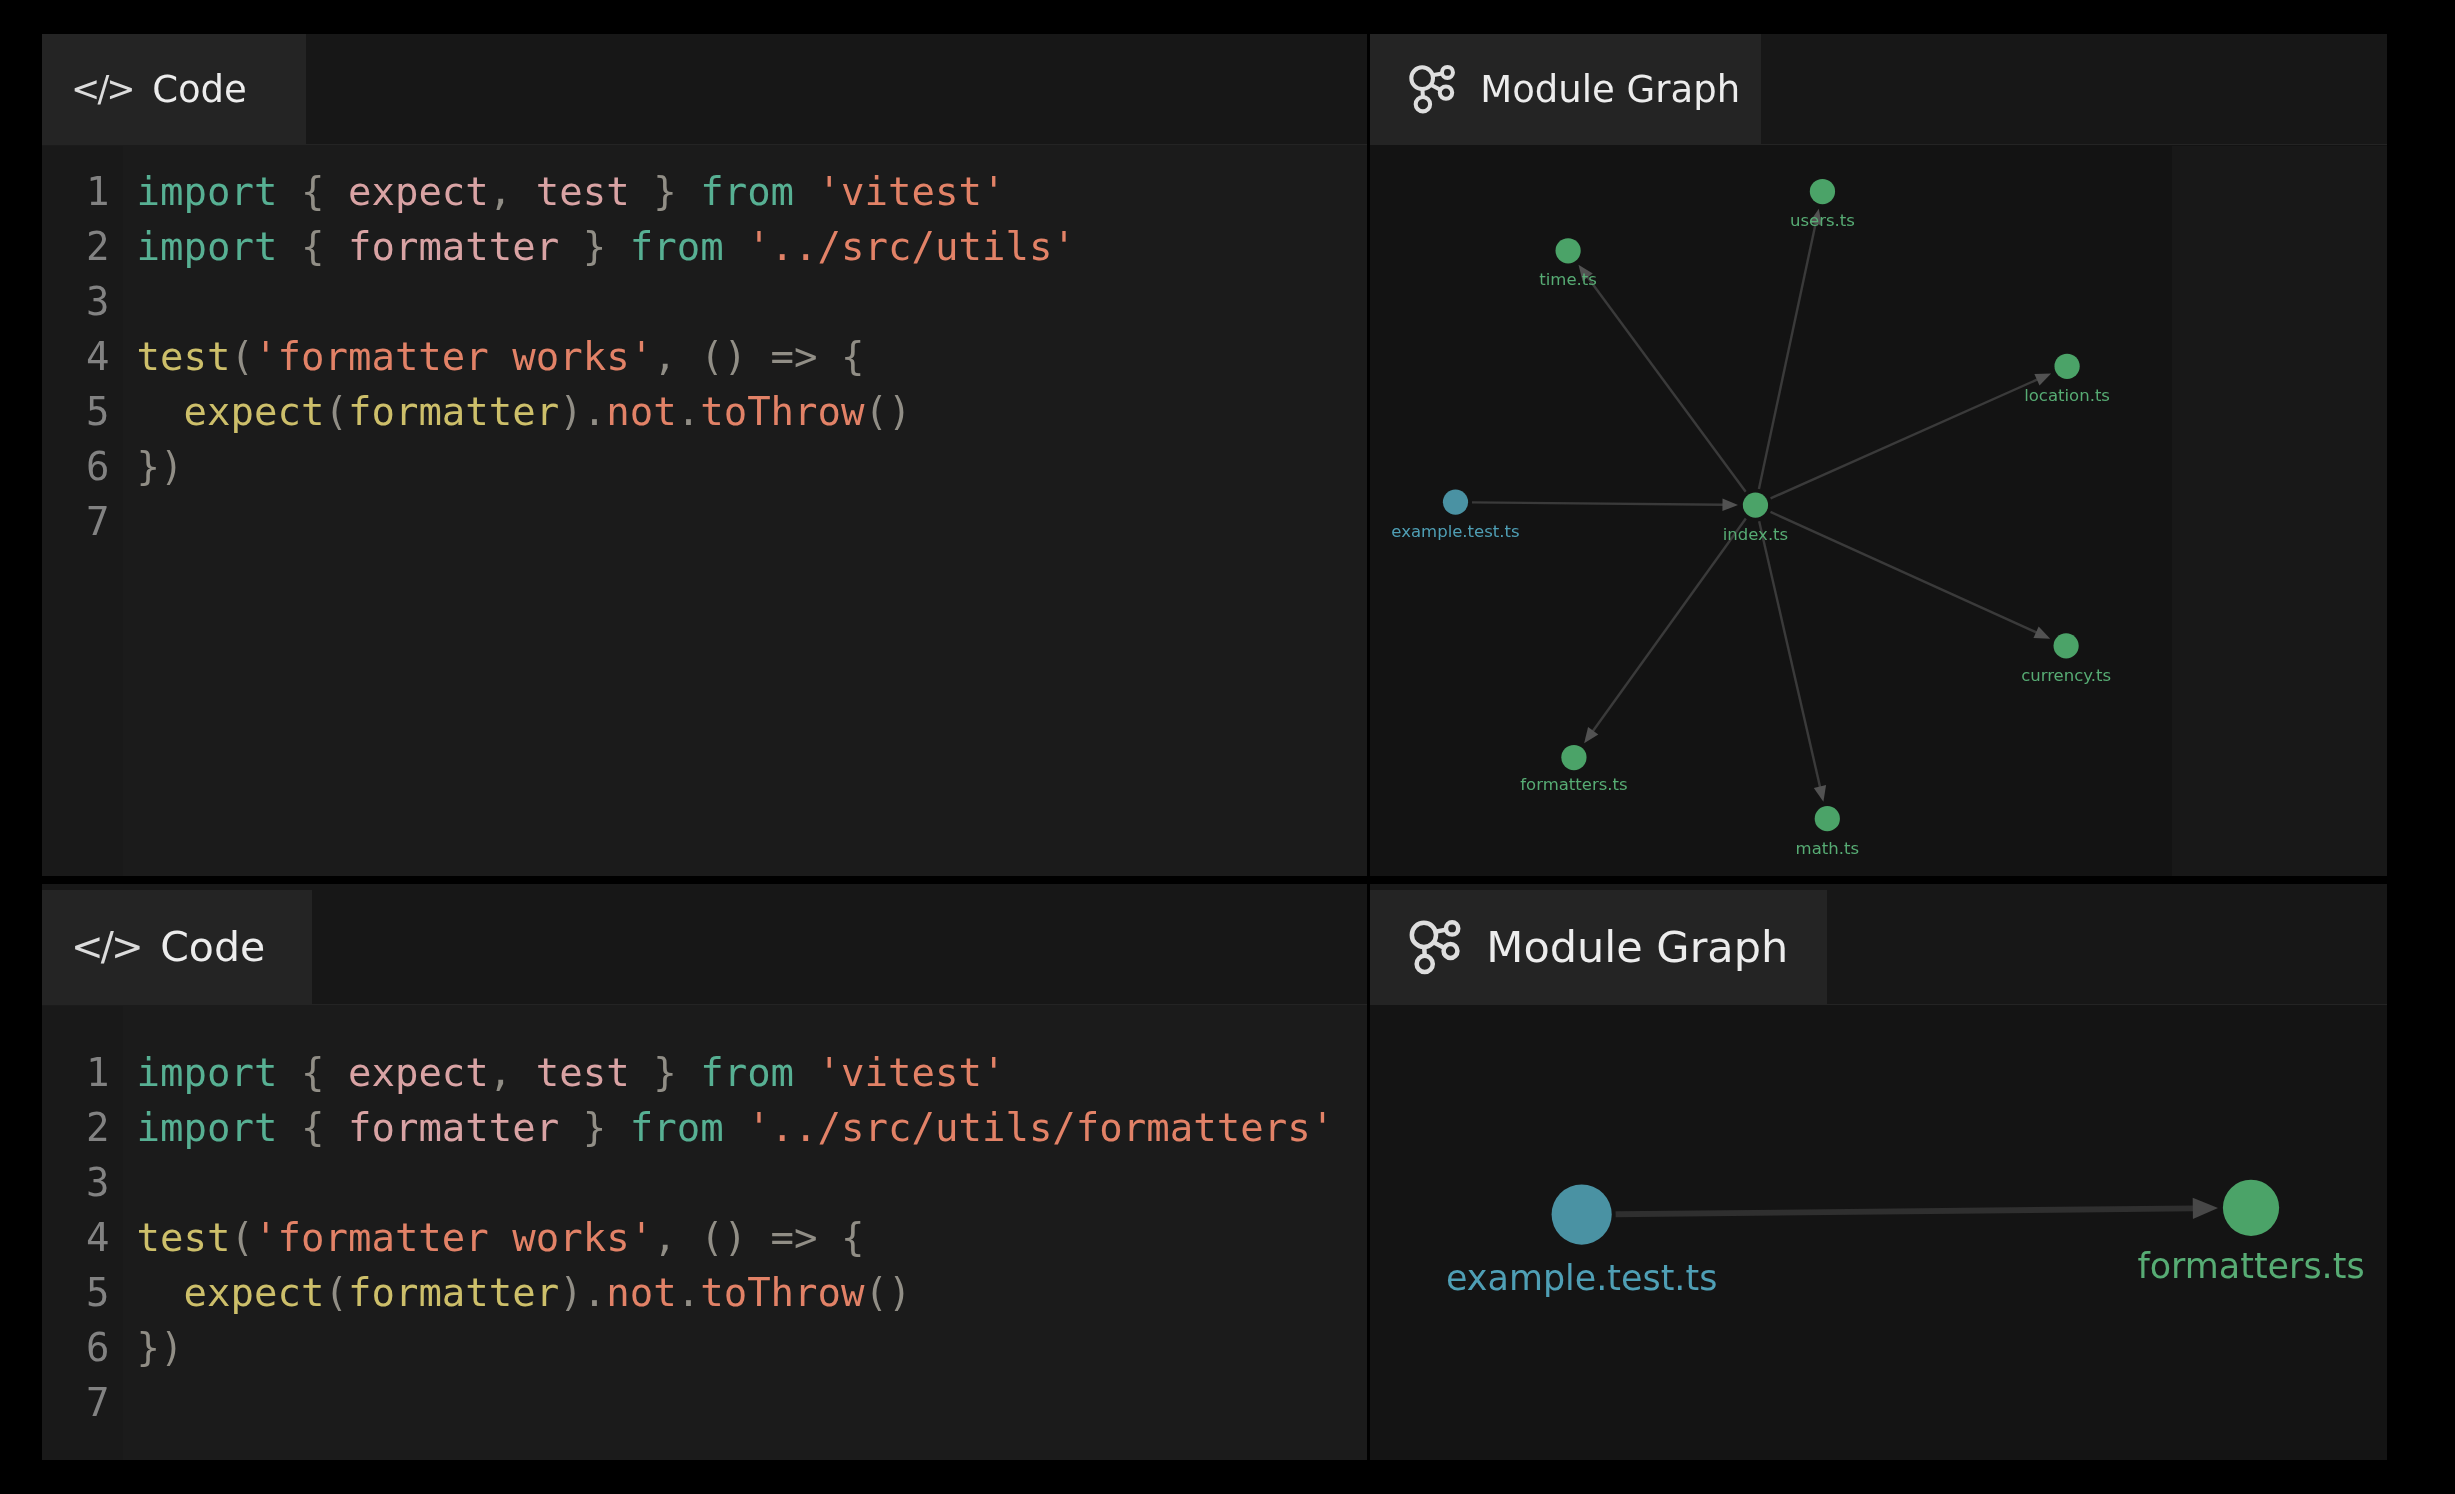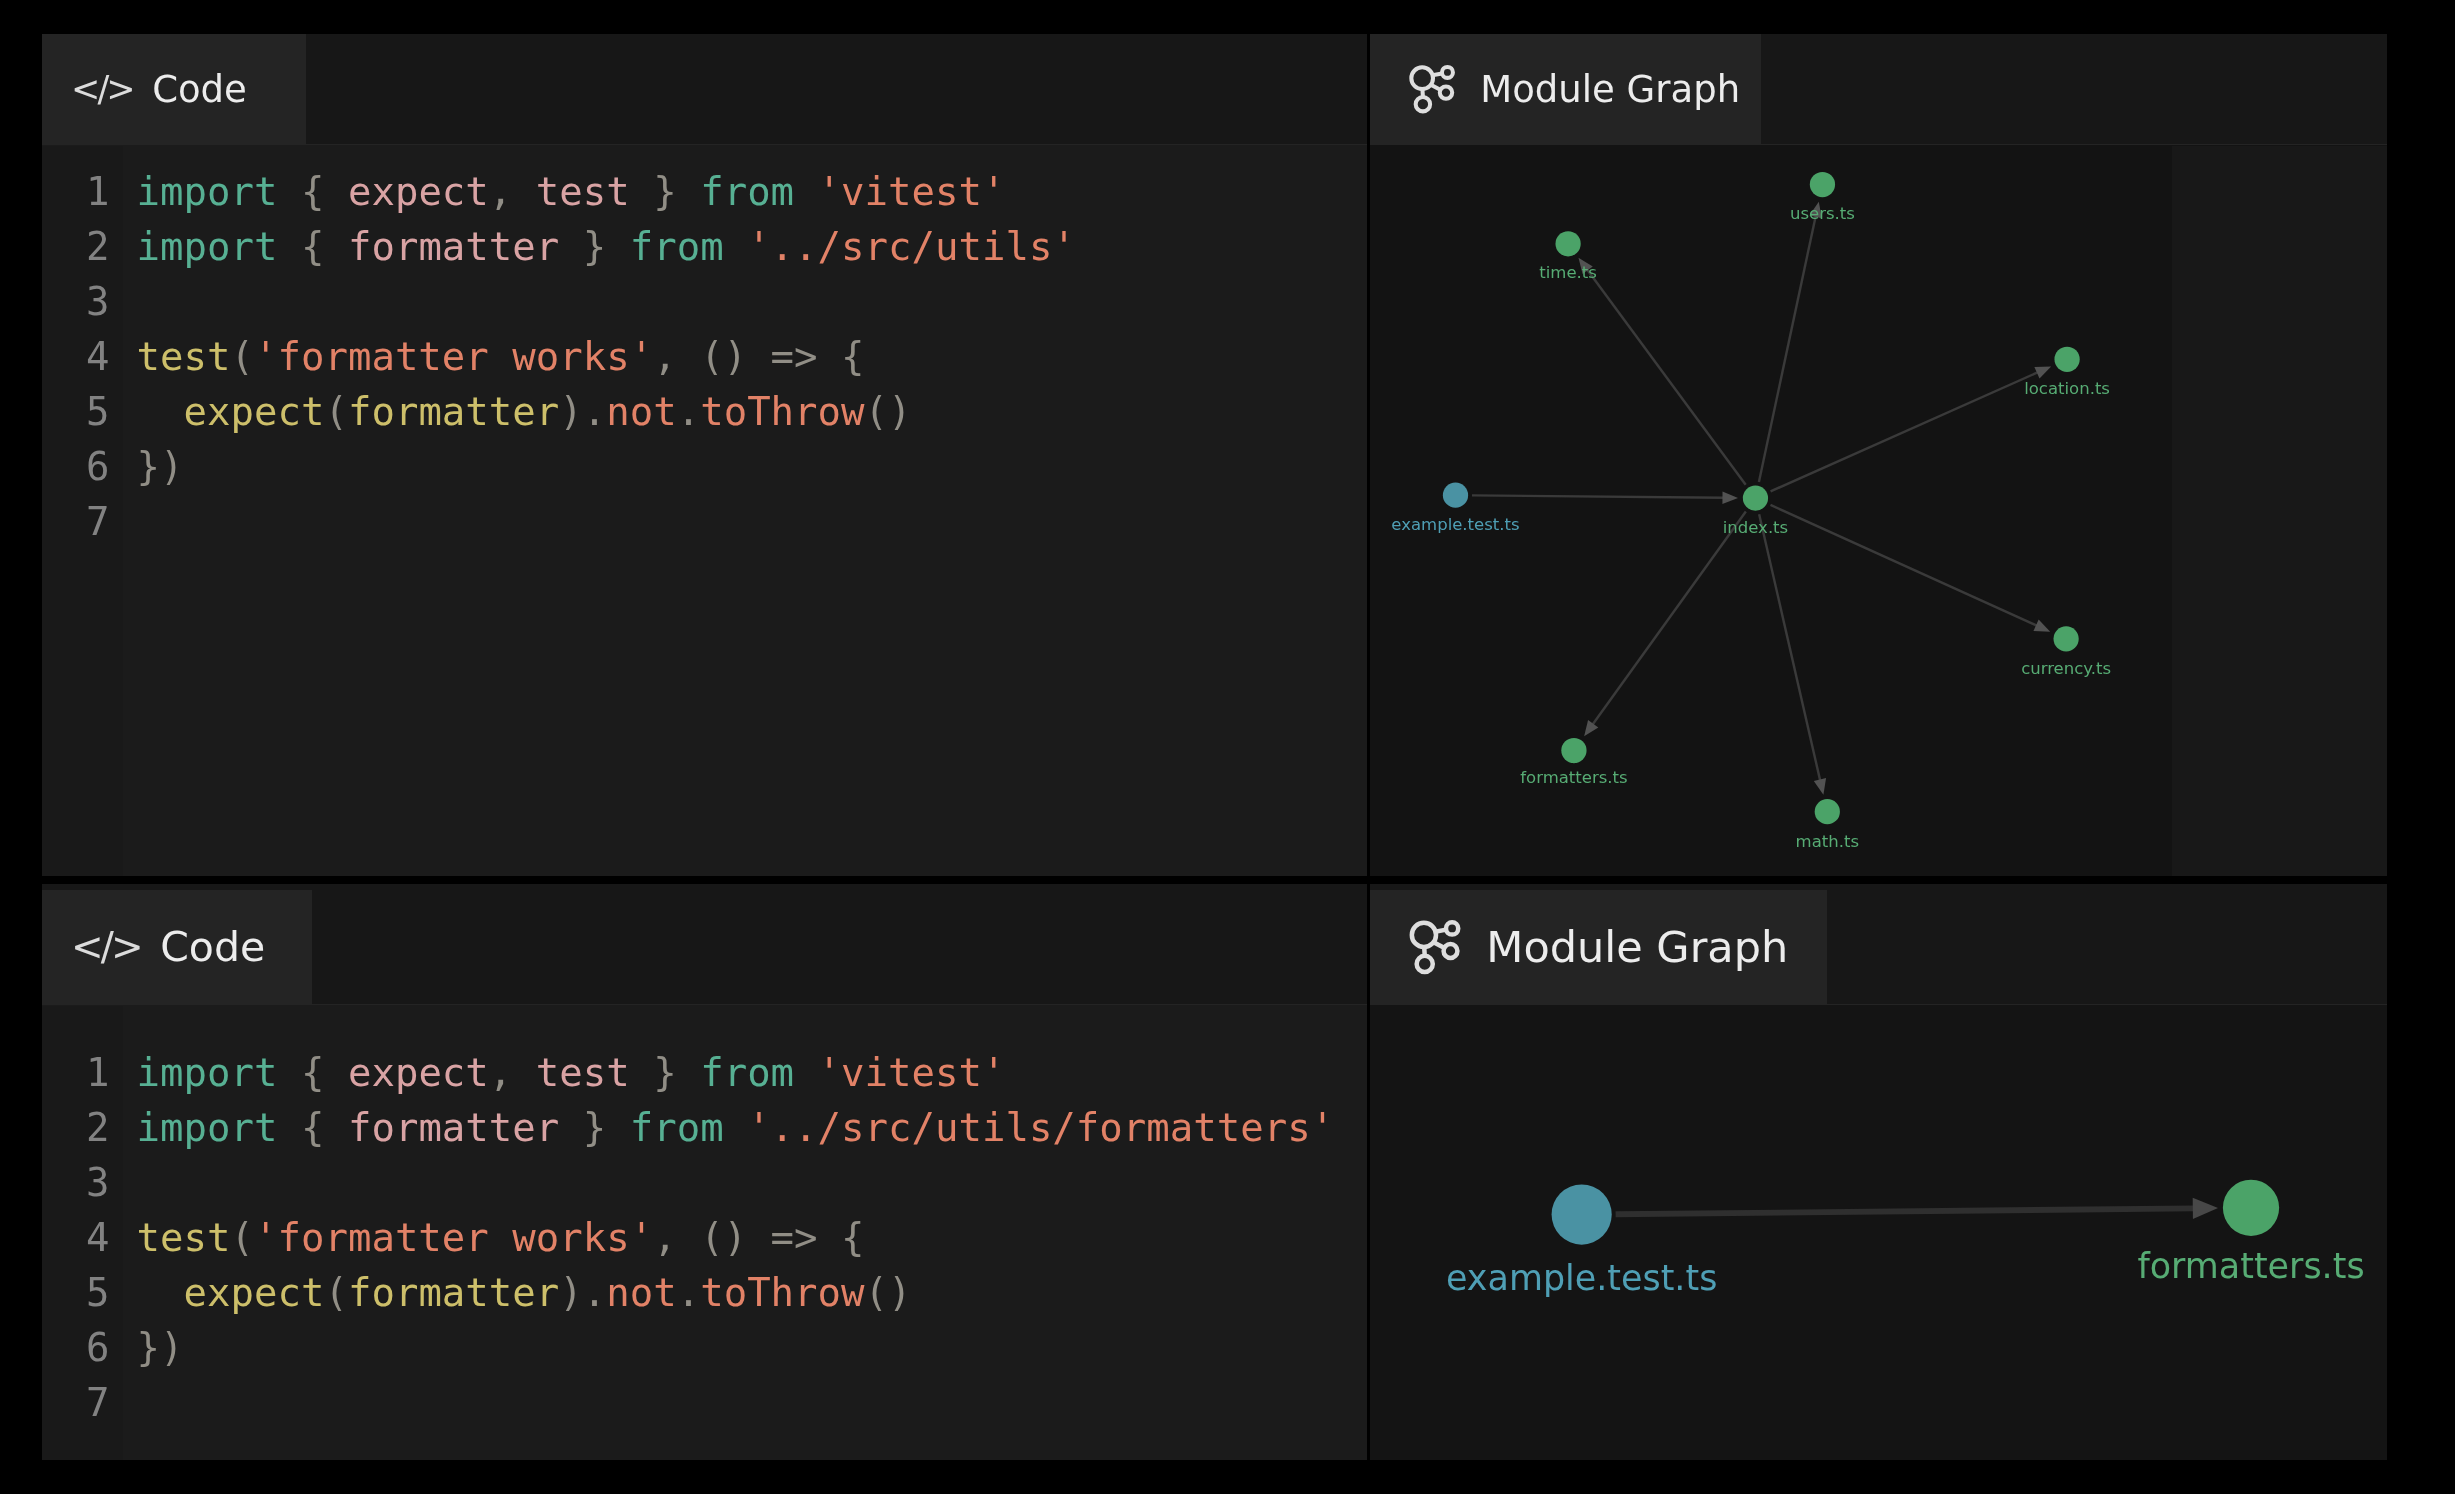--- a/index.html
+++ b/index.html
@@ -34,21 +34,21 @@
   .code-body{position:absolute;left:0;right:0;bottom:0;
              font-family:"DejaVu Sans Mono",monospace;font-size:39px;line-height:55px;}
   .s1 .code-body{top:112px;padding-top:17.5px;}
   .s2 .code-body{top:122px;padding-top:39px;}
   .gutter-bg{position:absolute;left:0;top:0;bottom:0;width:81px;background:#191919;}
   .code-line{display:flex;position:relative;}
   .ln{width:81px;padding-right:13.6px;box-sizing:border-box;text-align:right;flex:none;}
   .lc{padding-left:13.6px;white-space:pre;}
 
   .graph-body{position:absolute;left:0;right:0;bottom:0;}
-  .s1 .graph-body{top:102px;}
+  .s1 .graph-body{top:109px;}
   .s2 .graph-body{top:122px;}
   .side-strip{position:absolute;top:112px;right:0;bottom:0;width:215px;background:#181818;}
   .graph-body svg{position:absolute;left:0;top:0;}
 </style>
 </head>
 <body>
 
 <div id="stage">
 
   <div class="panel s1" id="code1">

